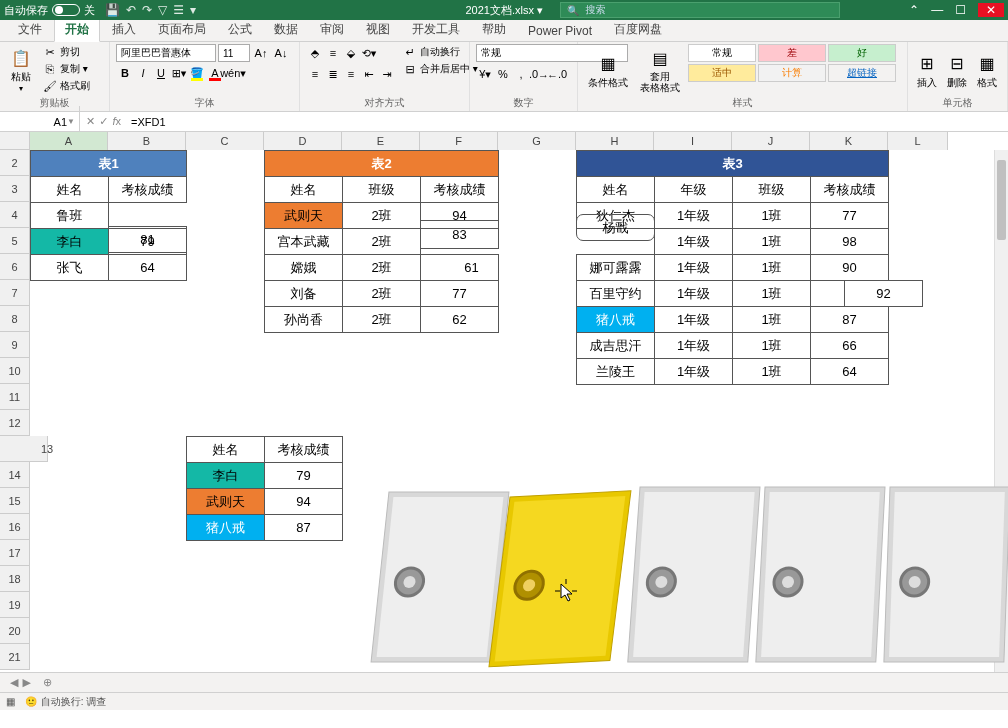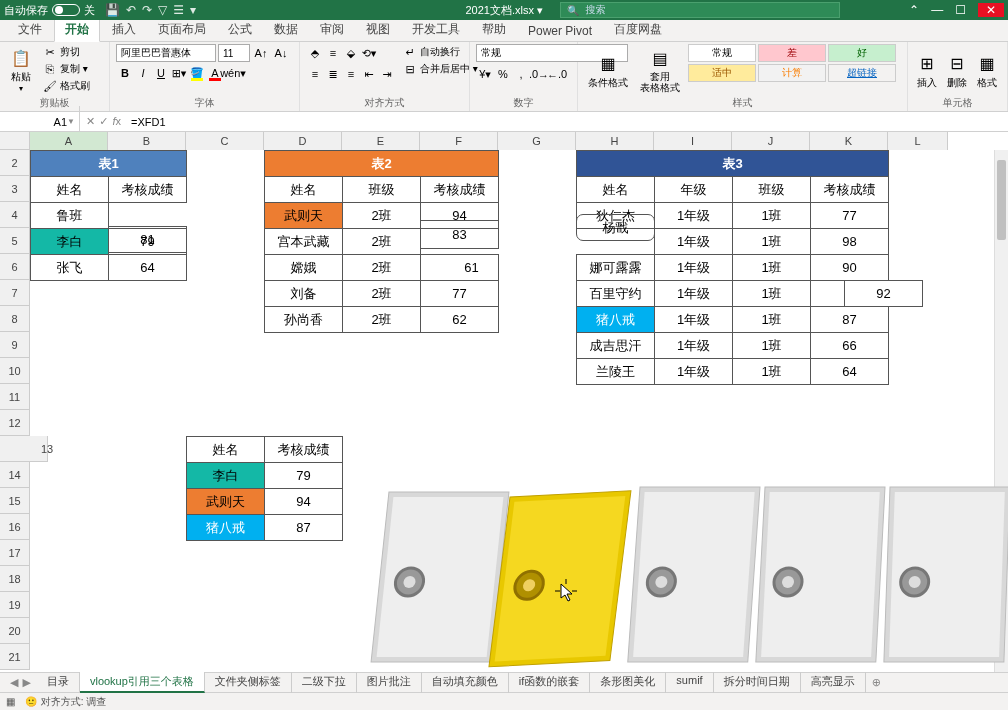--- a/index.html
+++ b/index.html
@@ -452,32 +452,19 @@
       </g>
     </svg>
   </div>
 </div>
 
 <div class="sheet-tabs">
   <div class="sheet-nav">
     <span>◀</span>
     <span>▶</span>
   </div>
-  <div id="sheets" style="display:flex;">
-      <div class="sheet-tab">目录</div>
-      <div class="sheet-tab active">vlookup引用三个表格</div>
-      <div class="sheet-tab">文件夹侧标签</div>
-      <div class="sheet-tab">二级下拉</div>
-      <div class="sheet-tab">图片批注</div>
-      <div class="sheet-tab">自动填充颜色</div>
-      <div class="sheet-tab">if函数的嵌套</div>
-      <div class="sheet-tab">条形图美化</div>
-      <div class="sheet-tab">sumif</div>
-      <div class="sheet-tab">拆分时间日期</div>
-      <div class="sheet-tab">高亮显示</div>
-    </div>
   <span class="sheet-add">⊕</span>
 </div>
 
 <div class="status-bar">
   <span>▦</span>
-  <span>🙂 <span>对齐方式: 调查</span></span>
+  <span>🙂 <span>自动换行: 调查</span></span>
 </div>
 
 </body></html>

